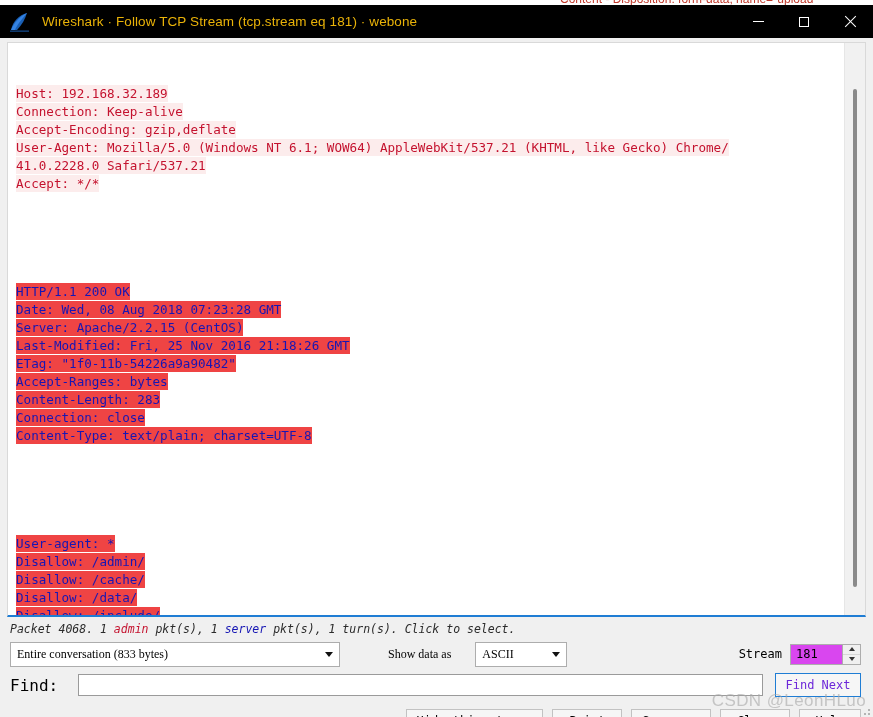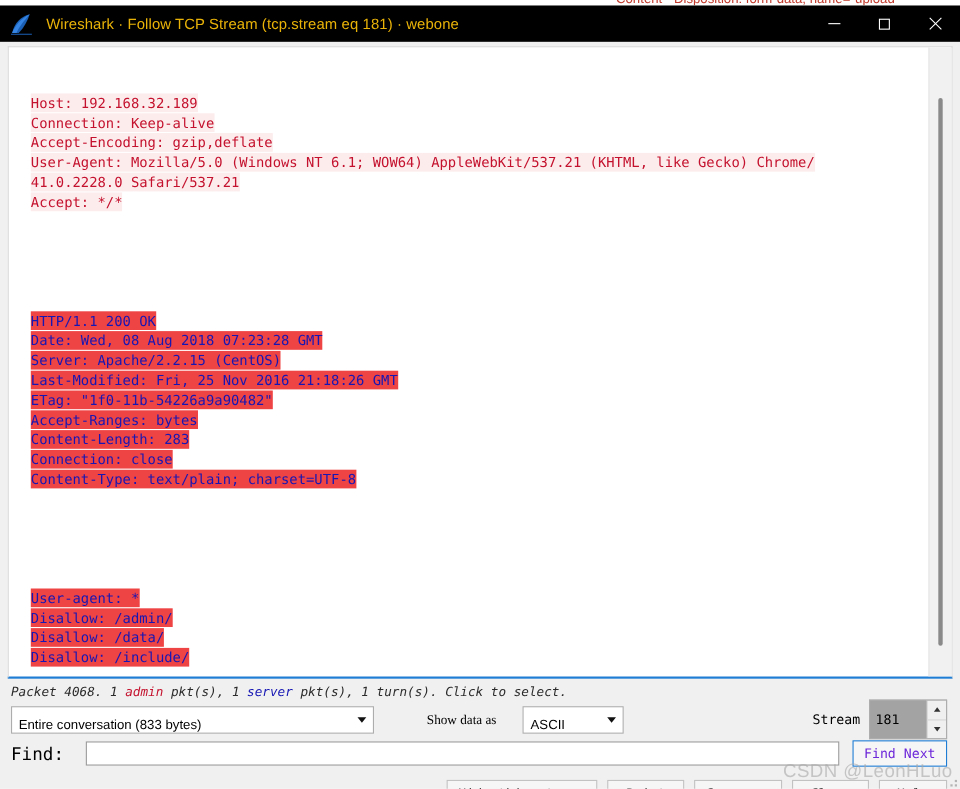--- a/index.html
+++ b/index.html
@@ -116,21 +116,21 @@
     background: #ffffff;
     border: 1px solid #d9d9d9;
     border-bottom: 2px solid #1f7dd4;
     box-sizing: border-box;
     overflow: hidden;
   }
   #stream-text {
     position: absolute;
     left: 0; top: 0;
     right: 22px; bottom: 0;
-    padding: 6px 4px 4px 20px;
+    padding: 6px 4px 4px 8px;
     box-sizing: border-box;
     font-family: "DejaVu Sans Mono", "Liberation Mono", monospace;
     font-size: 12.6px;
     line-height: 18px;
     white-space: pre;
     overflow: hidden;
   }
   .seg-req  { color: #c4122e; }
   .seg-resp { color: #1616b4; }
   .ln { display: block; height: 18px; }
@@ -183,46 +183,46 @@
     font-size: 12px;
     color: #000;
   }
   .combo {
     position: relative;
     height: 25px;
     background: #ffffff;
     border: 1px solid #adadad;
     box-sizing: border-box;
     display: flex;
-    align-items: flex-end;
+    align-items: center;
     padding: 0 20px 0 6px;
-    font-family: Liberation Sans, sans-serif;
+    font-family: Liberation Serif, serif;
     font-size: 12px;
     white-space: nowrap;
     cursor: default;
   }
   .combo .arrow {
     position: absolute;
     right: 6px; top: 50%;
     margin-top: -2px;
     width: 0; height: 0;
     border-left: 4px solid transparent;
     border-right: 4px solid transparent;
     border-top: 5px solid #111;
   }
   #conversation-combo { width: 330px; }
   #showdata-label { margin-left: 48px; margin-right: 24px; font-family: Liberation Serif, serif; }
   #showdata-combo { width: 92px; }
   #stream-spacer { flex: 1 1 auto; }
   #stream-label { margin-right: 8px; }
   #stream-spin {
     display: flex;
-    height: 36px;
+    height: 21px;
     border: 1px solid #adadad;
-    background: #a3a3a3;
+    background: #d946ef;
     box-sizing: border-box;
   }
   #stream-value {
     width: 46px;
     display: flex;
     align-items: center;
     padding-left: 5px;
     font-family: "DejaVu Sans Mono", "Liberation Mono", monospace;
     font-size: 12px;
   }
@@ -375,21 +375,21 @@
   </div>
 
   <div id="content">
 
     <div id="stream-wrap">
       <div id="stream-text">
         <div class="seg-req" id="req-seg"><div class="ln"><span>Host: 192.168.32.189</span></div><div class="ln"><span>Connection: Keep-alive</span></div><div class="ln"><span>Accept-Encoding: gzip,deflate</span></div><div class="ln"><span>User-Agent: Mozilla/5.0 (Windows NT 6.1; WOW64) AppleWebKit/537.21 (KHTML, like Gecko) Chrome/</span></div><div class="ln"><span>41.0.2228.0 Safari/537.21</span></div><div class="ln"><span>Accept: */*</span></div></div>
         <div class="ln blank"><span> </span></div>
         <div class="seg-resp" id="resp-seg"><div class="ln"><span>HTTP/1.1 200 OK</span></div><div class="ln"><span>Date: Wed, 08 Aug 2018 07:23:28 GMT</span></div><div class="ln"><span>Server: Apache/2.2.15 (CentOS)</span></div><div class="ln"><span>Last-Modified: Fri, 25 Nov 2016 21:18:26 GMT</span></div><div class="ln"><span>ETag: "1f0-11b-54226a9a90482"</span></div><div class="ln"><span>Accept-Ranges: bytes</span></div><div class="ln"><span>Content-Length: 283</span></div><div class="ln"><span>Connection: close</span></div><div class="ln"><span>Content-Type: text/plain; charset=UTF-8</span></div></div>
         <div class="ln blank"><span> </span></div>
-        <div class="seg-resp" id="body-seg"><div class="ln"><span>User-agent: *</span></div><div class="ln"><span>Disallow: /admin/</span></div><div class="ln"><span>Disallow: /data/</span></div><div class="ln"><span>Disallow: /include/</span></div></div>
+        <div class="seg-resp" id="body-seg"><div class="ln"><span>User-agent: *</span></div><div class="ln"><span>Disallow: /admin/</span></div><div class="ln"><span>Disallow: /cache/</span></div><div class="ln"><span>Disallow: /data/</span></div><div class="ln"><span>Disallow: /include/</span></div></div>
       </div>
 
       <div id="stream-scroll">
         <div id="stream-thumb"></div>
       </div>
 
     </div>
 
     <div id="status-line"><span>Packet 4068. 1 </span><span class="client">admin</span><span> pkt(s), 1 </span><span class="server">server</span><span> pkt(s), 1 turn(s). Click to select.</span></div>
 

